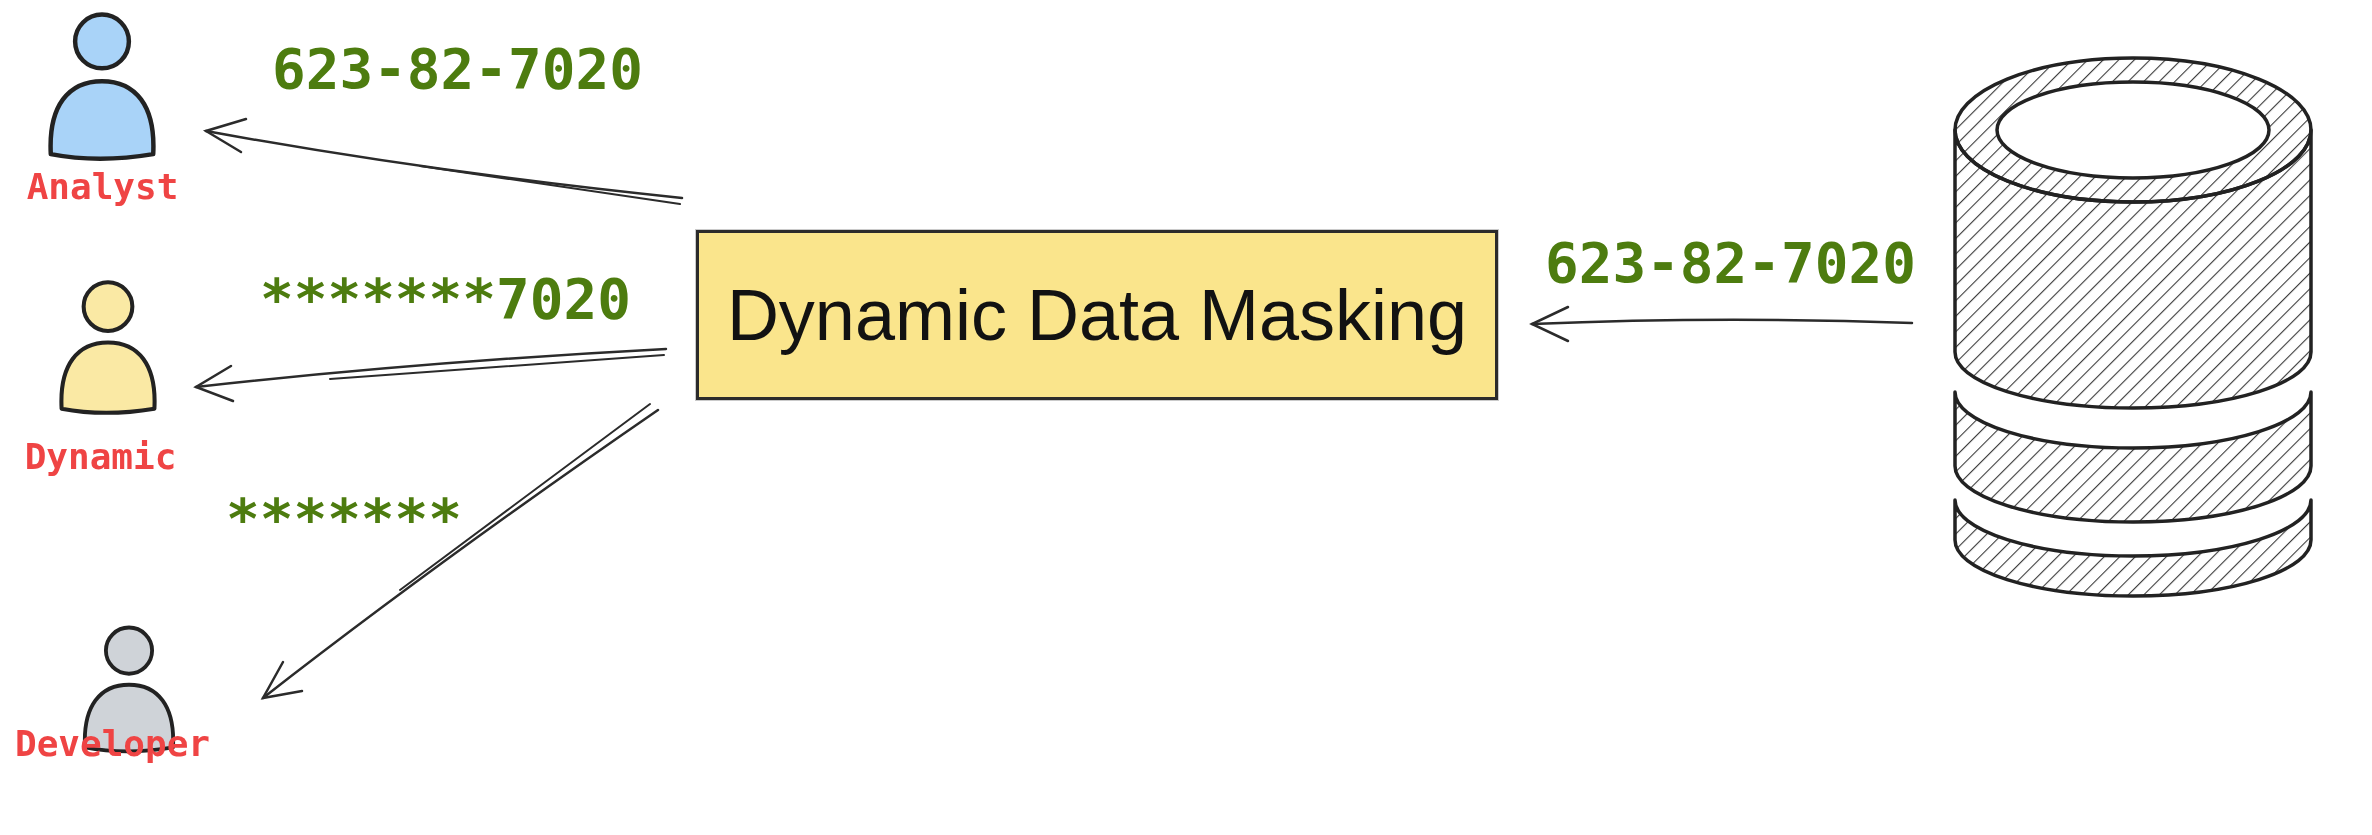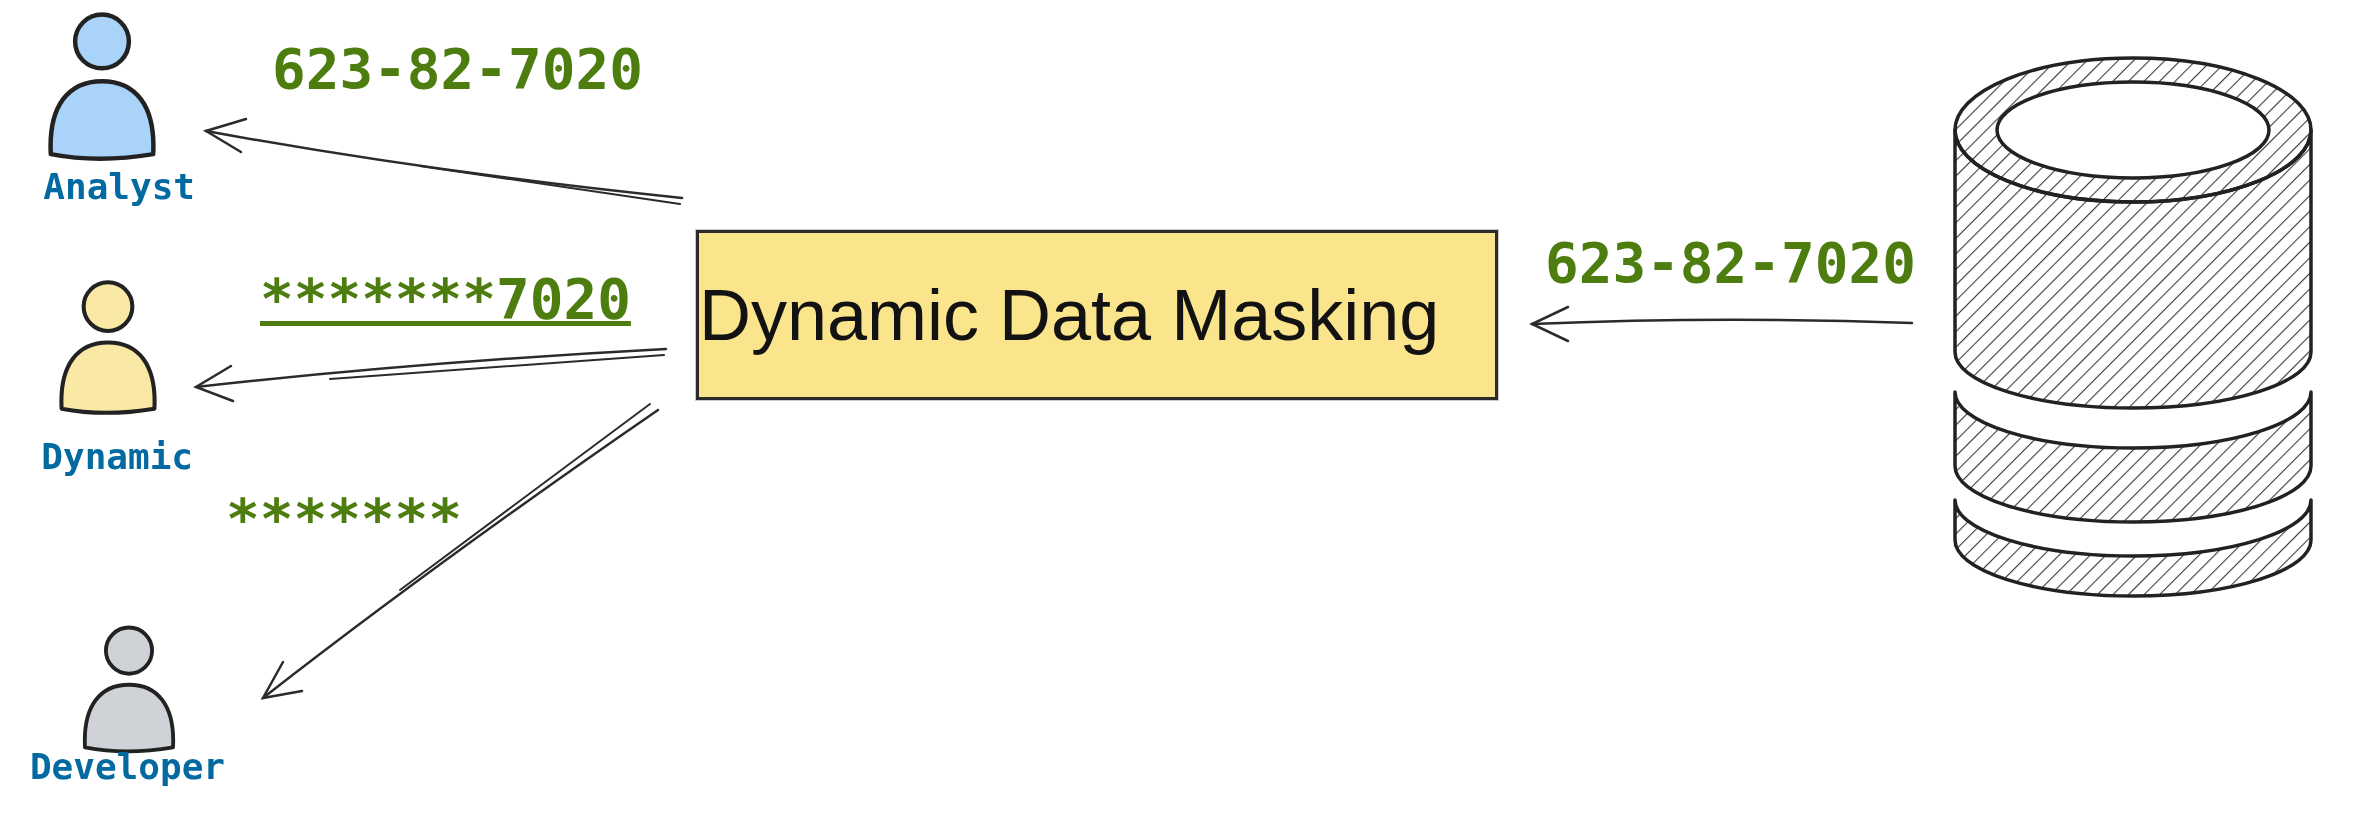--- a/index.html
+++ b/index.html
@@ -10,38 +10,38 @@
     position: relative;
     overflow: hidden;
     font-family: "DejaVu Sans Mono", monospace;
   }
   .stage { position: absolute; inset: 0; width: 2372px; height: 835px; }
   svg.overlay { position: absolute; left: 0; top: 0; }
   .person { position: absolute; }
   .actor-label {
     position: absolute;
     font: 700 36px "DejaVu Sans Mono", monospace;
-    color: #0369a1;
-    text-align: right;
+    color: #ef4444;
+    text-align: center;
     white-space: nowrap;
   }
   .mono-value {
     position: absolute;
     font: 700 56px "DejaVu Sans Mono", monospace;
     color: #4d7c0f;
     white-space: nowrap;
   }
   .ddm-box {
     position: absolute;
     left: 696px; top: 230px;
     width: 802px; height: 170px;
     background: #FAE58C;
     border: 3px solid #2b2b2b;
     box-shadow: 0 0 0 1px rgba(43,43,43,.25);
-    display: flex; align-items: center; 
+    display: flex; align-items: center; justify-content: center;
   }
   .ddm-box .ddm-title {
     font: 400 72px "Liberation Sans", sans-serif;
     color: #121212;
     white-space: nowrap;
   }
 </style>
 </head>
 <body>
 
@@ -90,24 +90,24 @@
   <svg class="person" style="left:50px; top:276px;" width="116" height="140" viewBox="0 0 100 120">
     <circle cx="50" cy="26" r="21" stroke="#222222" stroke-width="3.5" fill="#FAE9A4"></circle>
     <path d="M10,114 C8,76 24,57 50,57 C76,57 92,76 90,114 C60,119 36,119 10,114 Z" stroke="#222222" stroke-width="3.5" stroke-linejoin="round" fill="#FAE9A4"></path>
   </svg>
   <div class="actor-label" style="left:8px; top:436px; width:185px;">Dynamic</div>
 
   <svg class="person" style="left:74px; top:622px;" width="110" height="132" viewBox="0 0 100 120">
     <circle cx="50" cy="26" r="21" stroke="#222222" stroke-width="3.5" fill="#CFD3D8"></circle>
     <path d="M10,114 C8,76 24,57 50,57 C76,57 92,76 90,114 C60,119 36,119 10,114 Z" stroke="#222222" stroke-width="3.5" stroke-linejoin="round" fill="#CFD3D8"></path>
   </svg>
-  <div class="actor-label" style="left:0px; top:746px; width:225px;">Developer</div>
+  <div class="actor-label" style="left:0px; top:723px; width:225px;">Developer</div>
 
   <div class="mono-value" style="left:272px; top:36px;">623-82-7020</div>
-  <div class="mono-value" style="left:260px; top:266px;text-decoration:underline;">*******7020</div>
+  <div class="mono-value" style="left:260px; top:266px;">*******7020</div>
   <div class="mono-value" style="left:226px; top:486px;">*******</div>
   <div class="mono-value" style="left:1545px; top:230px;">623-82-7020</div>
 
   <div class="ddm-box">
     <span class="ddm-title">Dynamic Data Masking</span>
   </div>
 
 </div>
 
 </body></html>

